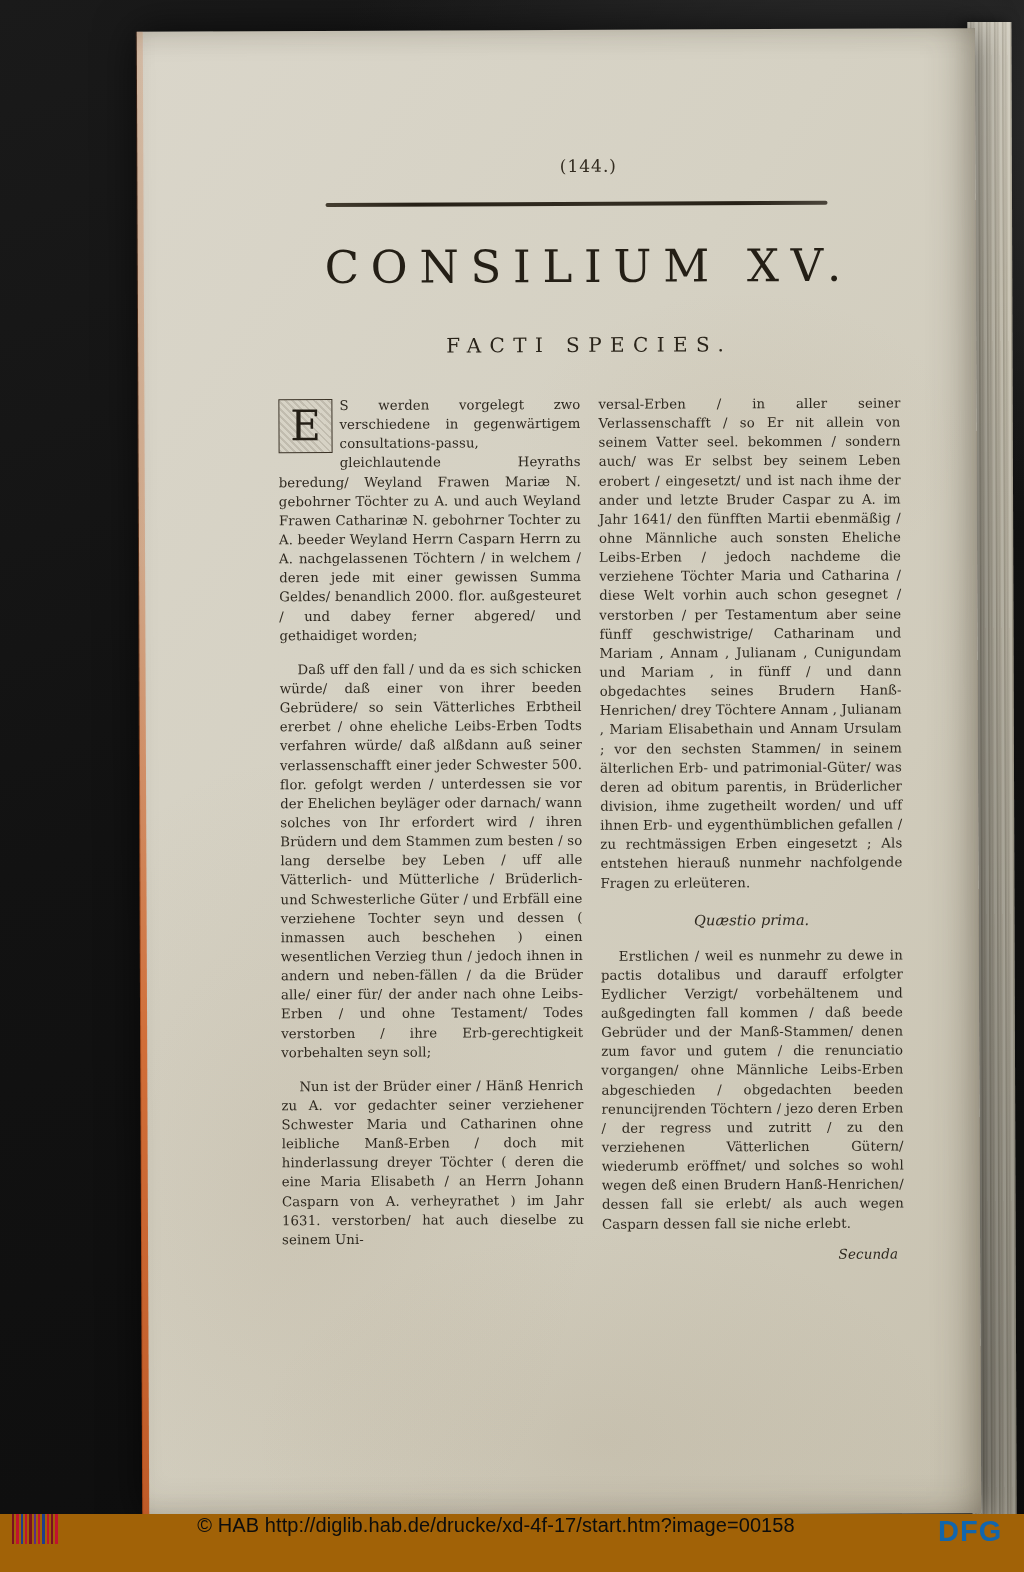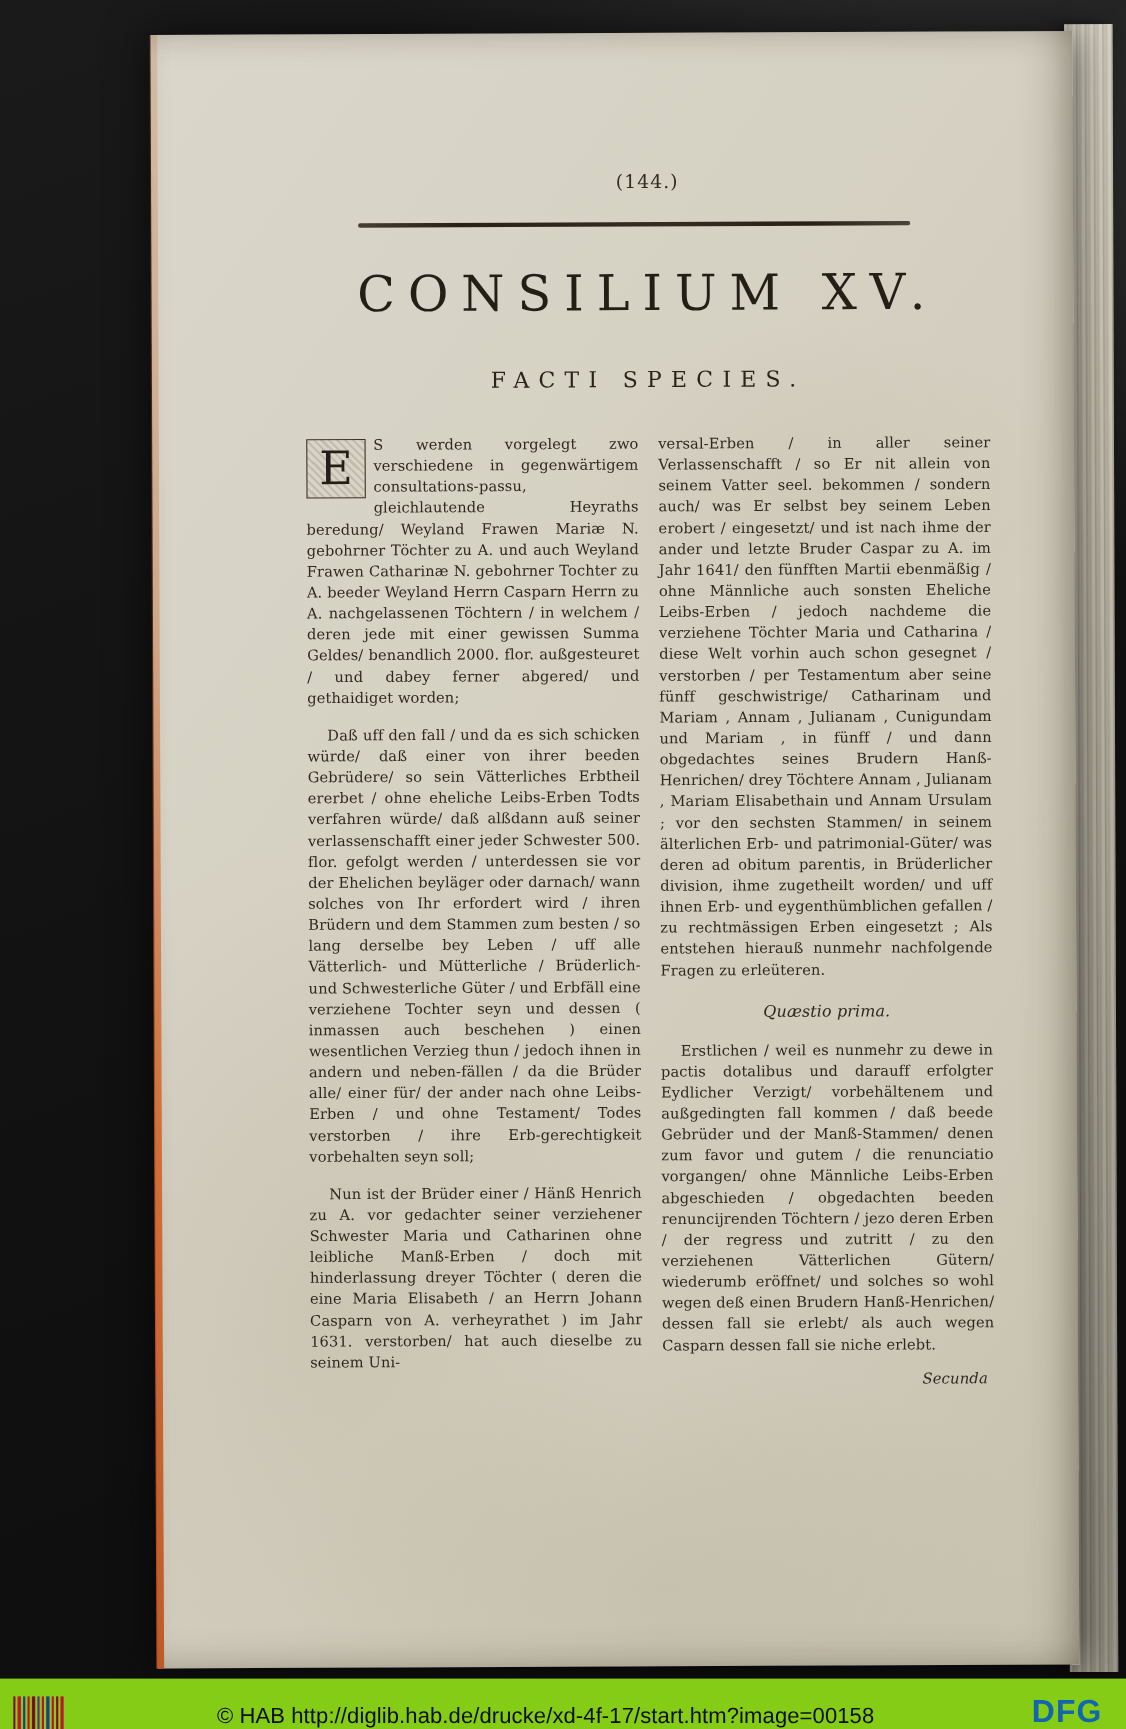--- a/index.html
+++ b/index.html
@@ -86,22 +86,22 @@
     border:1.5px solid #3a3226;
     background:repeating-linear-gradient(45deg, rgba(60,50,35,.14) 0 2px, rgba(0,0,0,0) 2px 5px);
     font-family:"DejaVu Serif", serif; font-size:42px; color:#241f16;
   }
 
   .quaestio{ text-align:center !important; font-style:italic; font-size:14.5px !important; margin:18px 0 12px !important; }
   .catchword{ text-align:right !important; font-style:italic; margin-top:12px !important; padding-right:6px; font-size:13.5px !important; }
 
   
   .footer{
-    position:absolute; left:0; bottom:0; width:1024px; height:46px;
-    background:#84cc16; display:flex; align-items:flex-end; padding:0 12px;
+    position:absolute; left:0; bottom:0; width:1024px; height:58px;
+    background:#a16207; display:flex; align-items:flex-start; padding:0 12px;
     box-sizing:border-box;
   }
   .hab-logo{ flex:0 0 auto; }
   .copyright{
     flex:1; text-align:center; font-size:20px; color:#0d0d0d;
     font-family:"Liberation Sans", sans-serif; letter-spacing:.1px;
     white-space:nowrap; overflow:hidden;
   }
   .dfg-logo{ flex:0 0 auto; }
   .dfg-logo text{ font-family:"Liberation Sans", sans-serif; font-weight:bold; }

